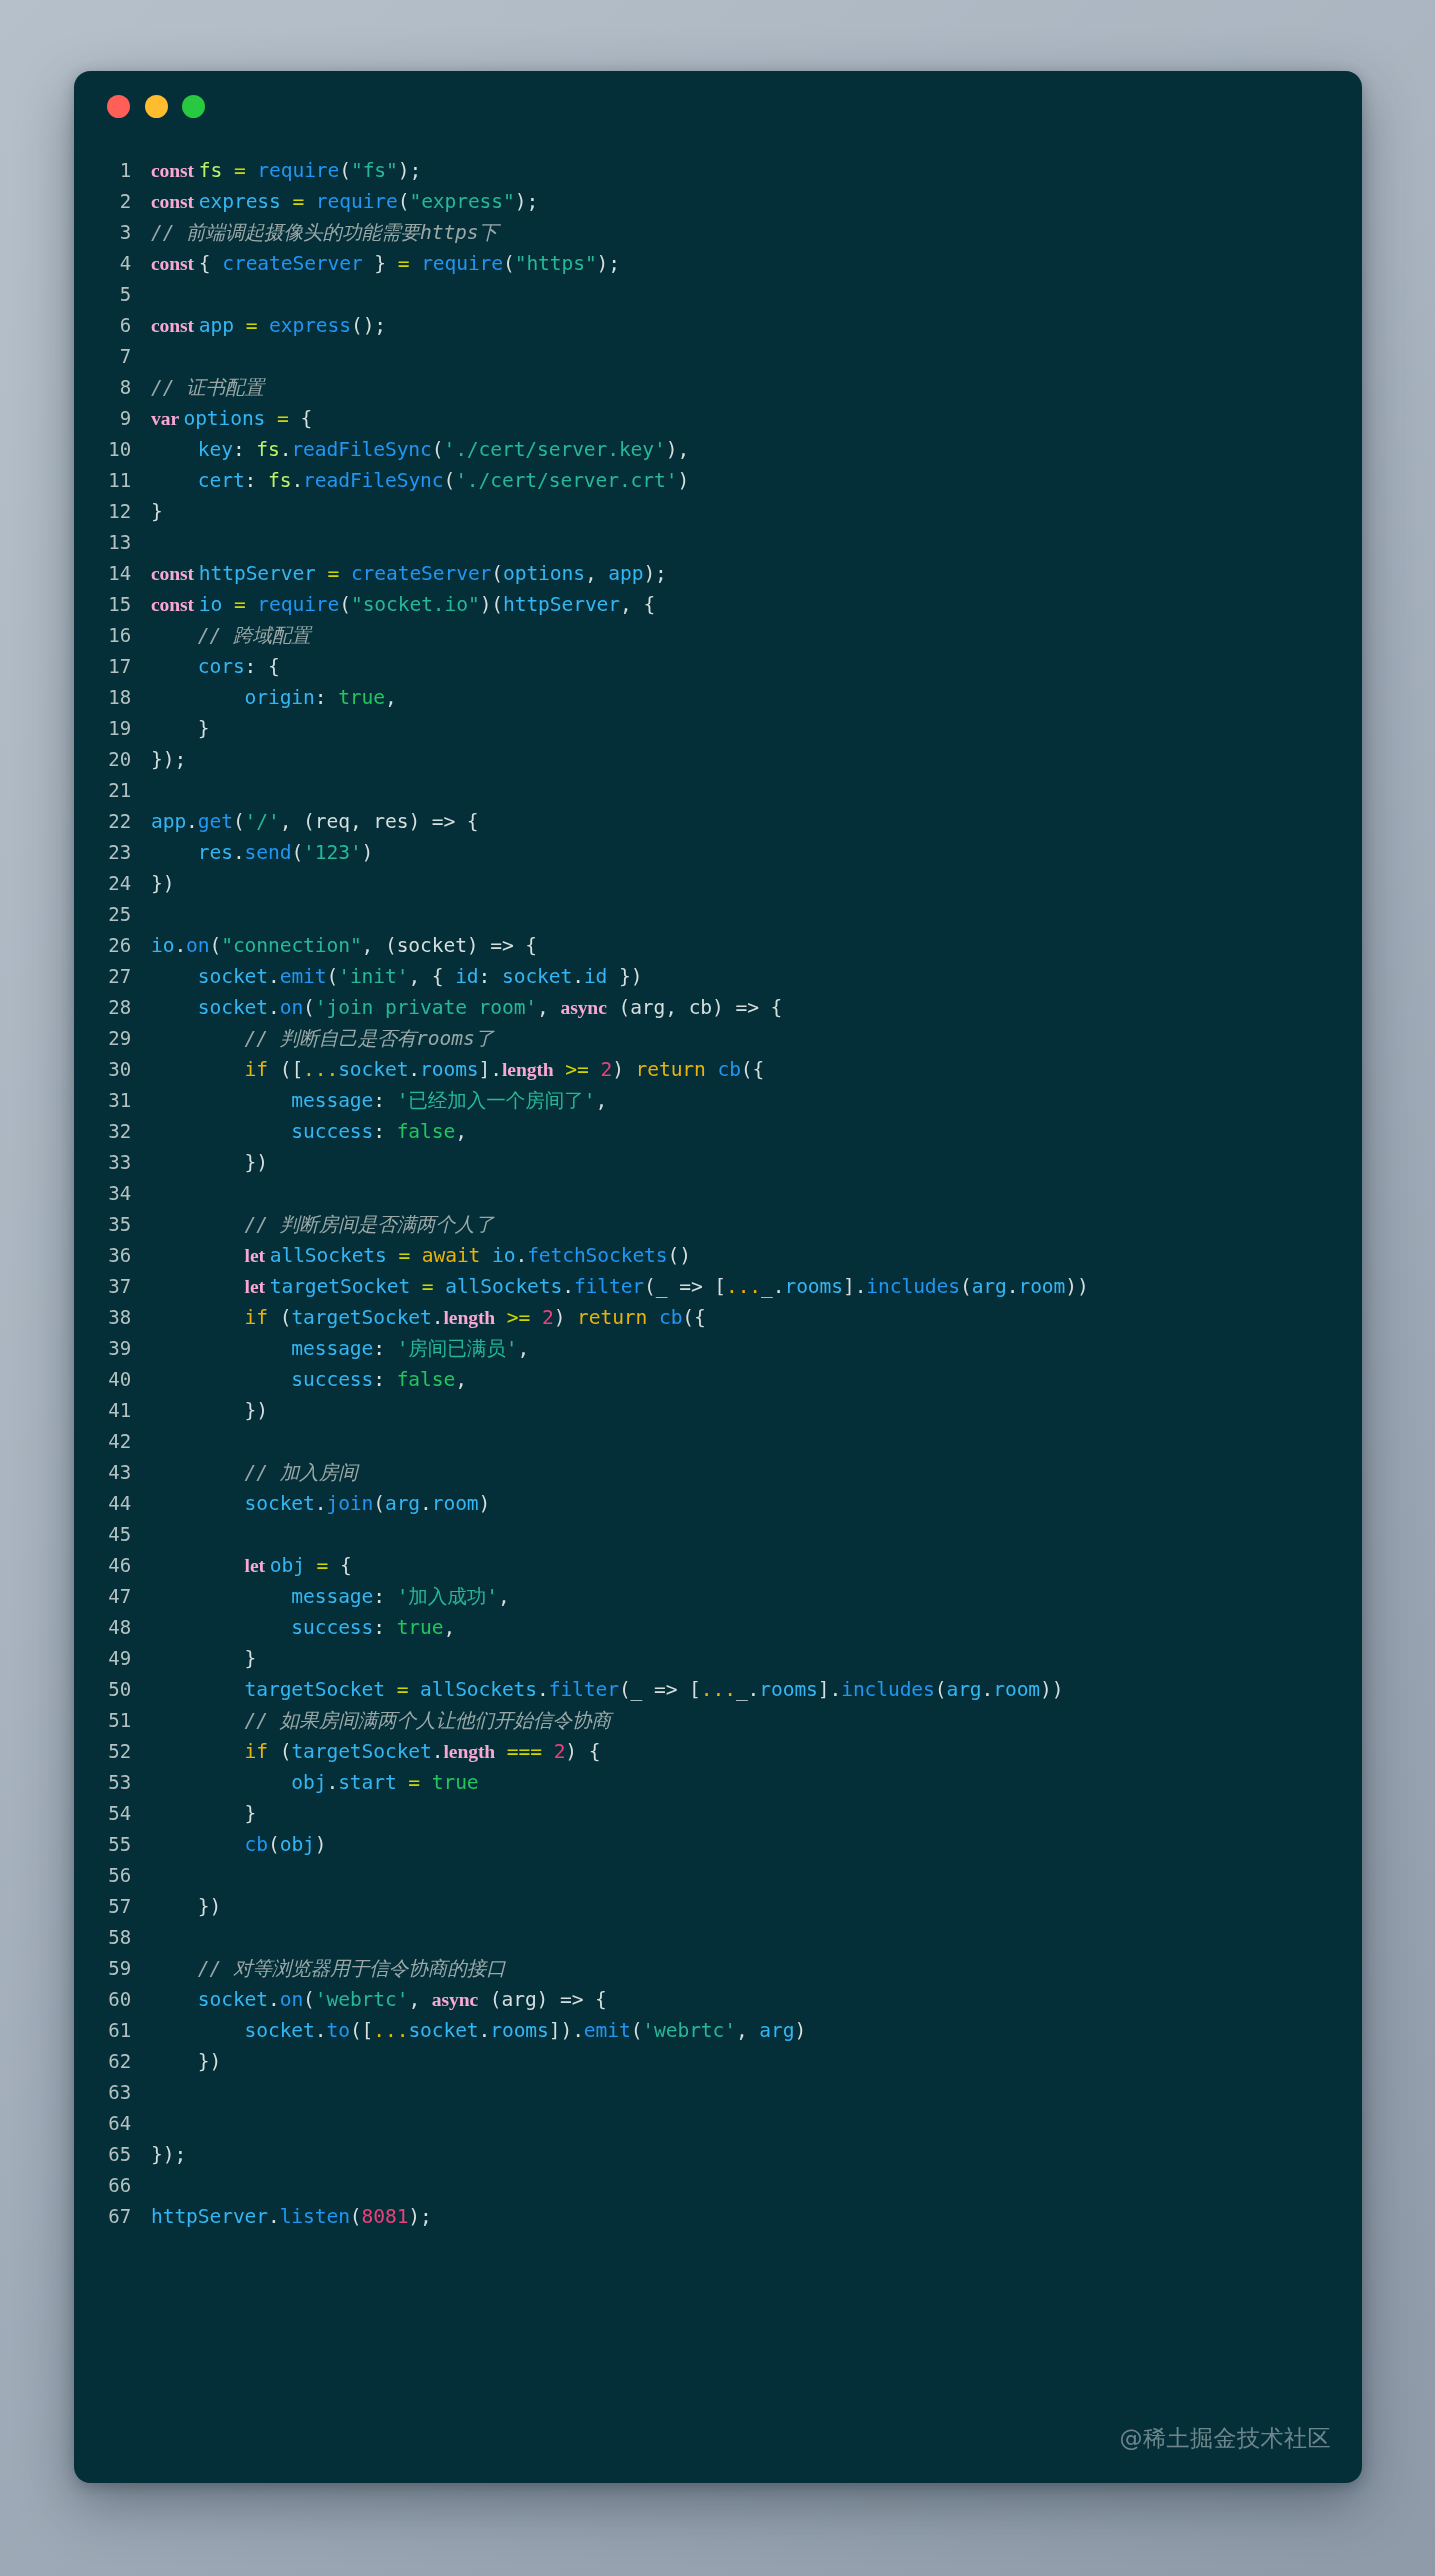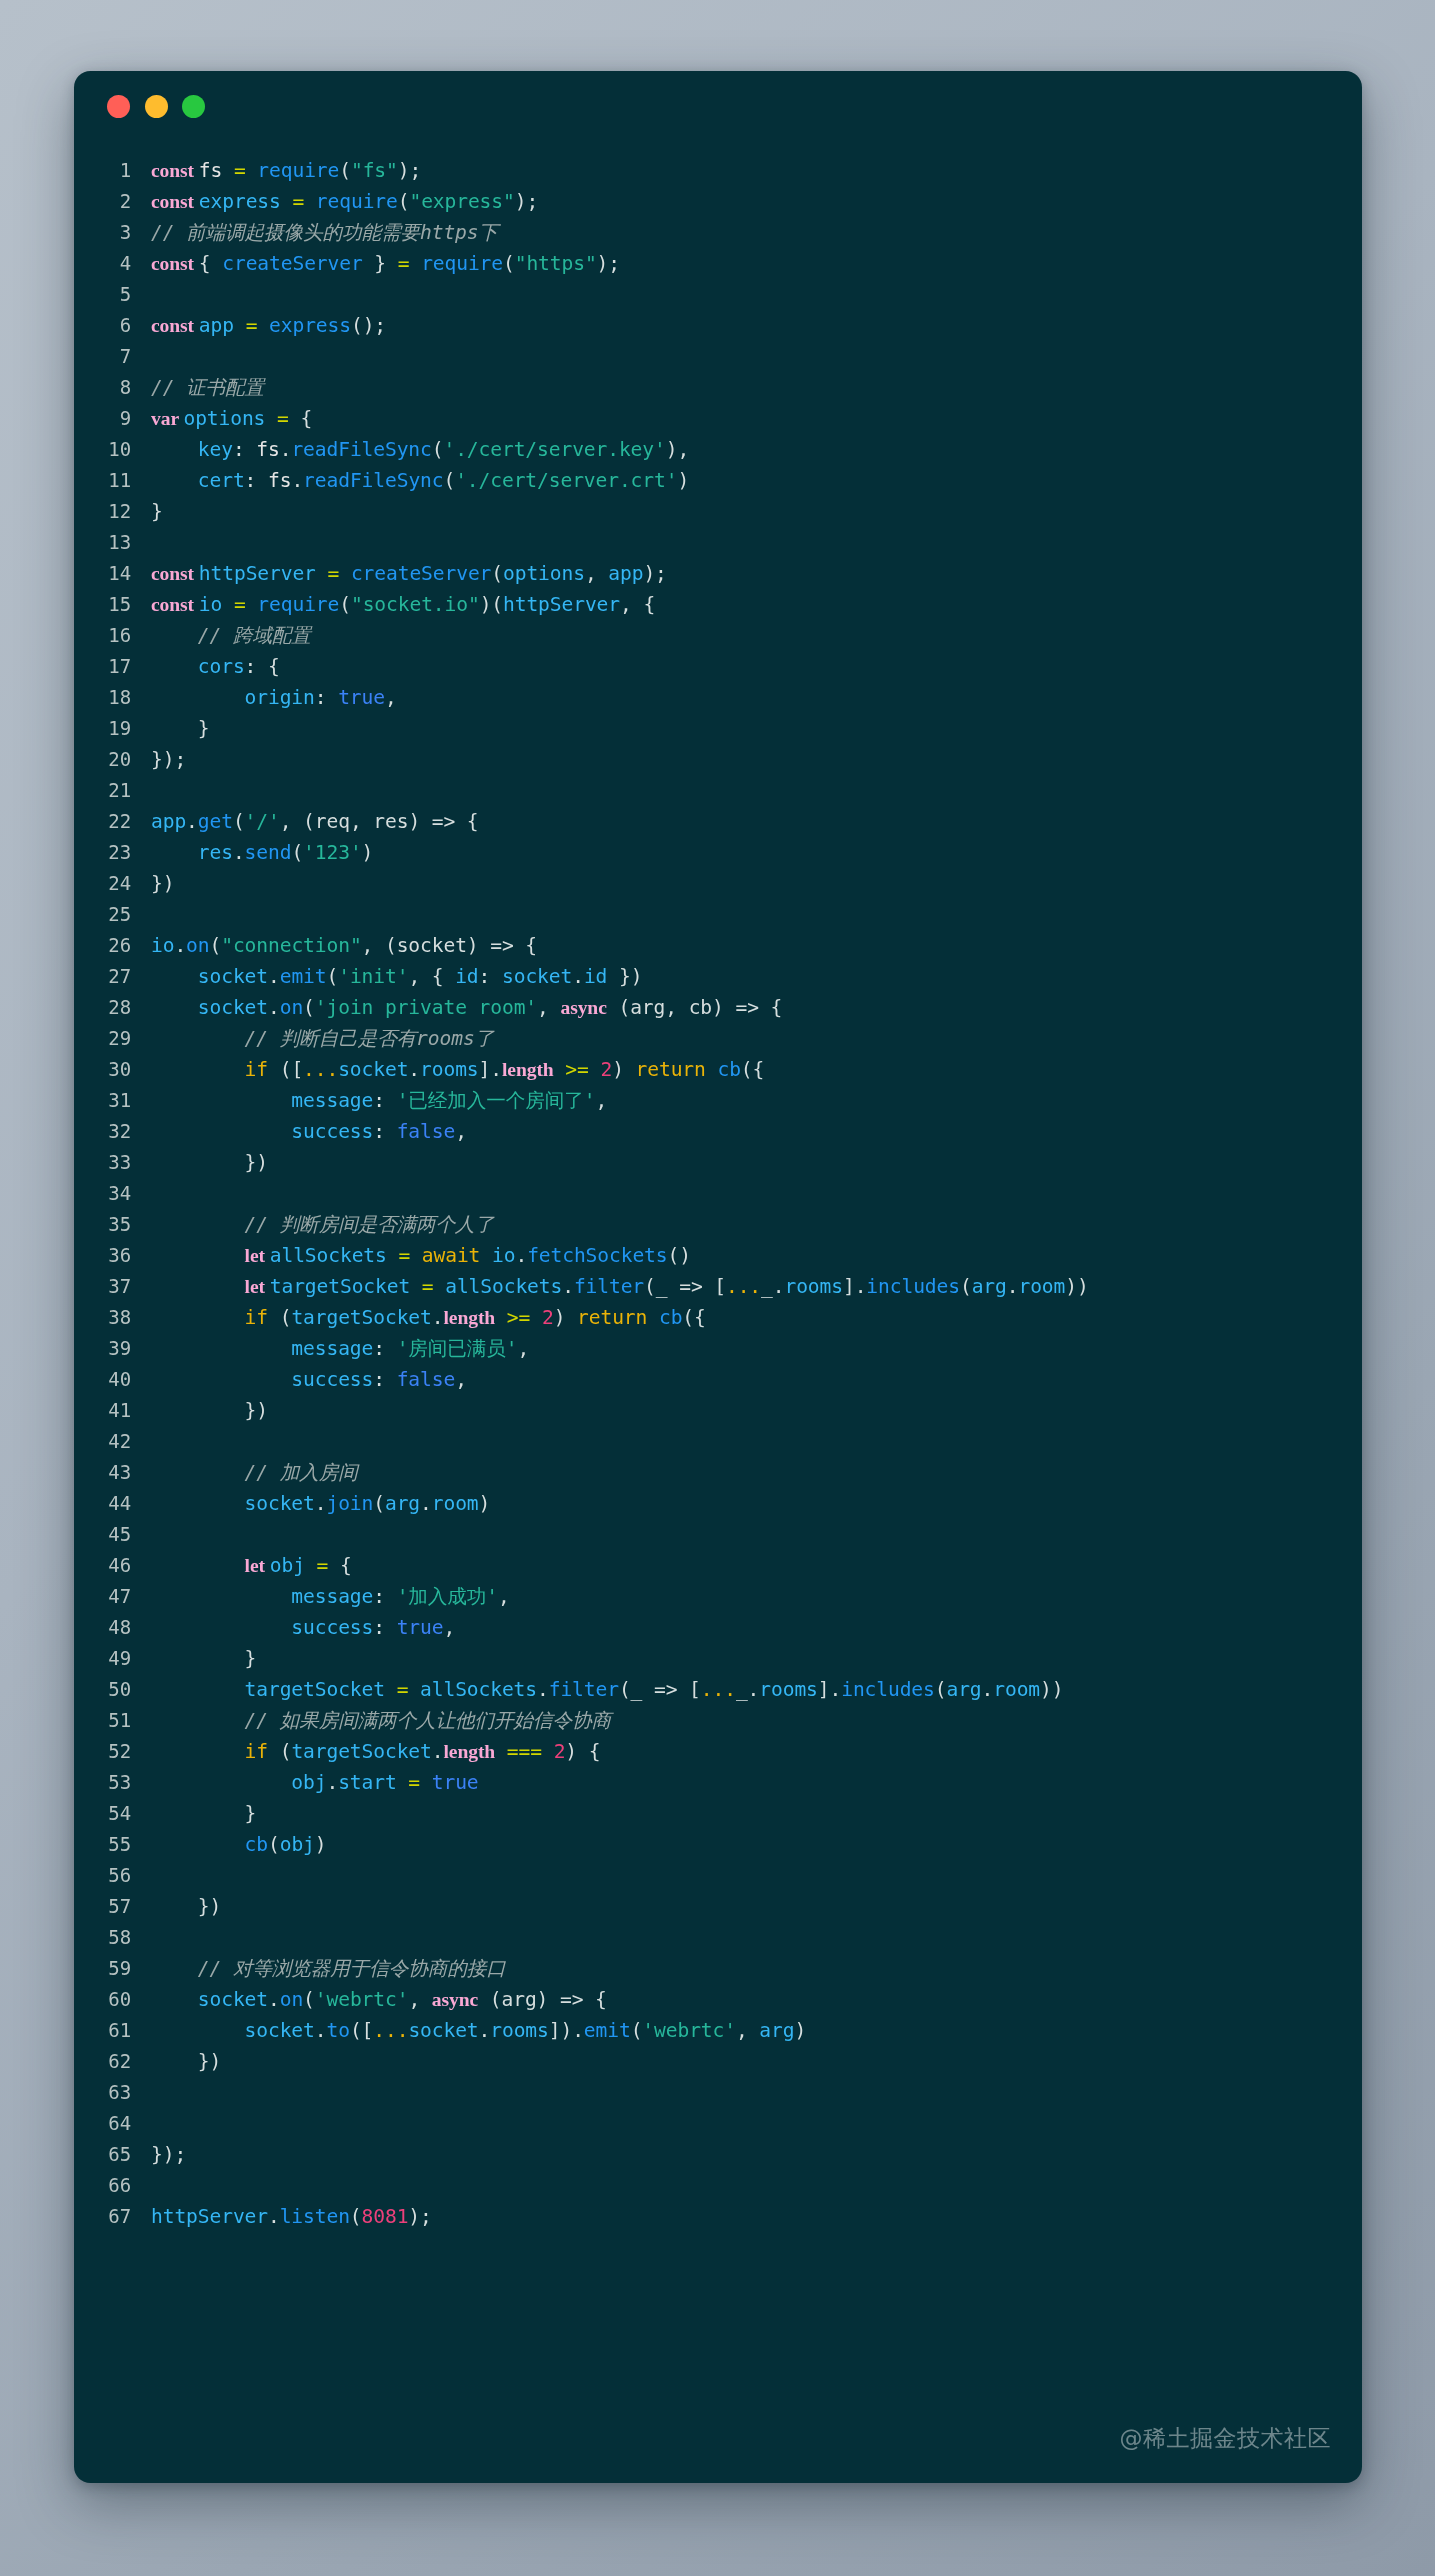--- a/index.html
+++ b/index.html
@@ -77,22 +77,22 @@
     flex: 1;
     color: #d6dede;
   }
 
   
   .t-kw       { color: #f9a8d4; font-weight: bold; font-family: Liberation Serif, serif; }   
   .t-ctrl     { color: #eab308; }                      
   .t-op       { color: #d2d600; }                       
   .t-fn       { color: #2196f3; text-align: center; }                       
   .t-var      { color: #35b6f4; }                       
-  .t-orange   { color: #e5e5e5; }                       
-  .t-const    { color: #3b82f6; }                       
+  .t-orange   { color: #bef264; }                       
+  .t-const    { color: #22c55e; }                       
   .t-str      { color: #27b79b; }                       
   .t-num      { color: #ec407a; }                       
   .t-punc     { color: #d6dede; }                       
   .t-cmt      { color: #9aa8a8; font-style: italic; }   
   .t-plain    { color: #d6dede; }
 
   
   .watermark {
     position: absolute;
     right: 31px;

